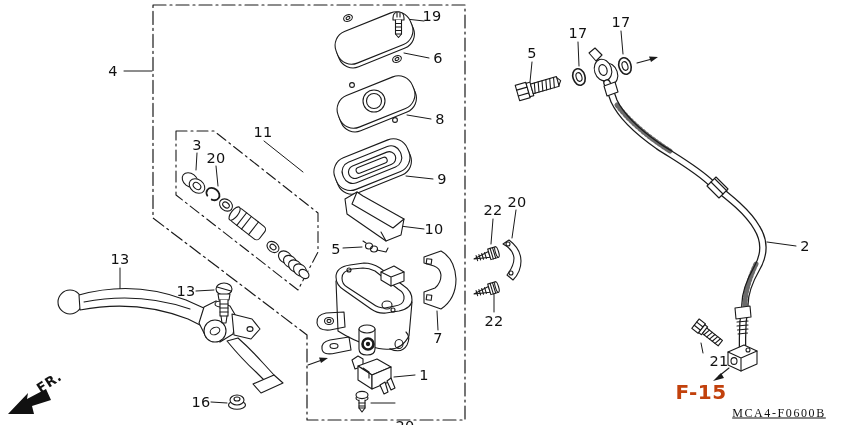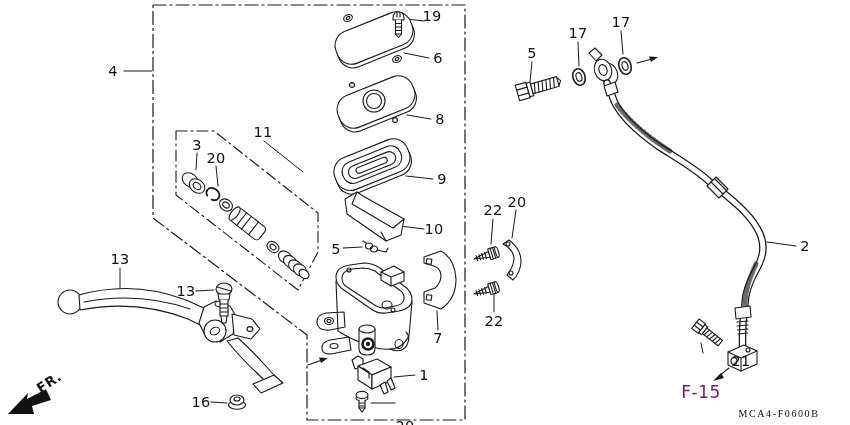--- a/index.html
+++ b/index.html
@@ -1,25 +1,25 @@
 <!DOCTYPE html>
 <html><head>
 <meta charset="utf-8">
 <style>
   html,body{margin:0;padding:0;background:#ffffff;}
   .stage{position:relative;width:850px;height:425px;background:#ffffff;overflow:hidden;
          font-family:"DejaVu Sans","Liberation Sans",sans-serif;color:#111;}
   .stage svg{position:absolute;left:0;top:0;}
   .part-label{position:absolute;transform:translate(-50%,-50%);font-size:14.5px;
               font-weight:normal;color:#111;white-space:nowrap;letter-spacing:0.3px;}
-  .fig-ref{position:absolute;transform:translate(-50%,-50%);font-size:17px;font-weight:normal;
-           letter-spacing:0.5px;color:#701a75;white-space:nowrap;}
+  .fig-ref{position:absolute;transform:translate(-50%,-50%);font-size:20px;font-weight:bold;
+           letter-spacing:0.5px;color:#c2410c;white-space:nowrap;}
   .part-code{position:absolute;transform:translate(-50%,-50%);
-             font-family:"Liberation Serif","DejaVu Serif",serif;font-size:10px;
-             letter-spacing:1.6px;color:#111;white-space:nowrap;}
+             font-family:"Liberation Serif","DejaVu Serif",serif;font-size:12px;
+             letter-spacing:1.6px;color:#111;white-space:nowrap;text-decoration:underline;}
   .fr-label{position:absolute;transform:translate(-50%,-50%) rotate(-33deg);
             font-size:13.5px;font-weight:bold;letter-spacing:0.5px;color:#111;white-space:nowrap;}
 </style>
 </head>
 <body>
 
 <div class="stage">
 
 <svg width="850" height="425" viewBox="0 0 850 425" fill="none" stroke="#1a1a1a" stroke-width="1.1" stroke-linejoin="round" stroke-linecap="round">
 
@@ -322,19 +322,19 @@
   <div class="part-label" style="left:424px;top:375px">1</div>
   <div class="part-label" style="left:405px;top:426px">20</div>
   <div class="part-label" style="left:438px;top:338px">7</div>
   <div class="part-label" style="left:493px;top:210px">22</div>
   <div class="part-label" style="left:517px;top:202px">20</div>
   <div class="part-label" style="left:494px;top:321px">22</div>
   <div class="part-label" style="left:532px;top:53px">5</div>
   <div class="part-label" style="left:578px;top:33px">17</div>
   <div class="part-label" style="left:621px;top:22px">17</div>
   <div class="part-label" style="left:805px;top:246px">2</div>
-  <div class="part-label" style="left:741px;top:361px">21</div>
+  <div class="part-label" style="left:719px;top:361px">21</div>
 
   <div class="fig-ref" style="left:701px;top:392px">F-15</div>
   <div class="part-code" style="left:779px;top:413px">MCA4-F0600B</div>
   <div class="fr-label" style="left:49px;top:382px">FR.</div>
 
 </div>
 
 </body></html>

